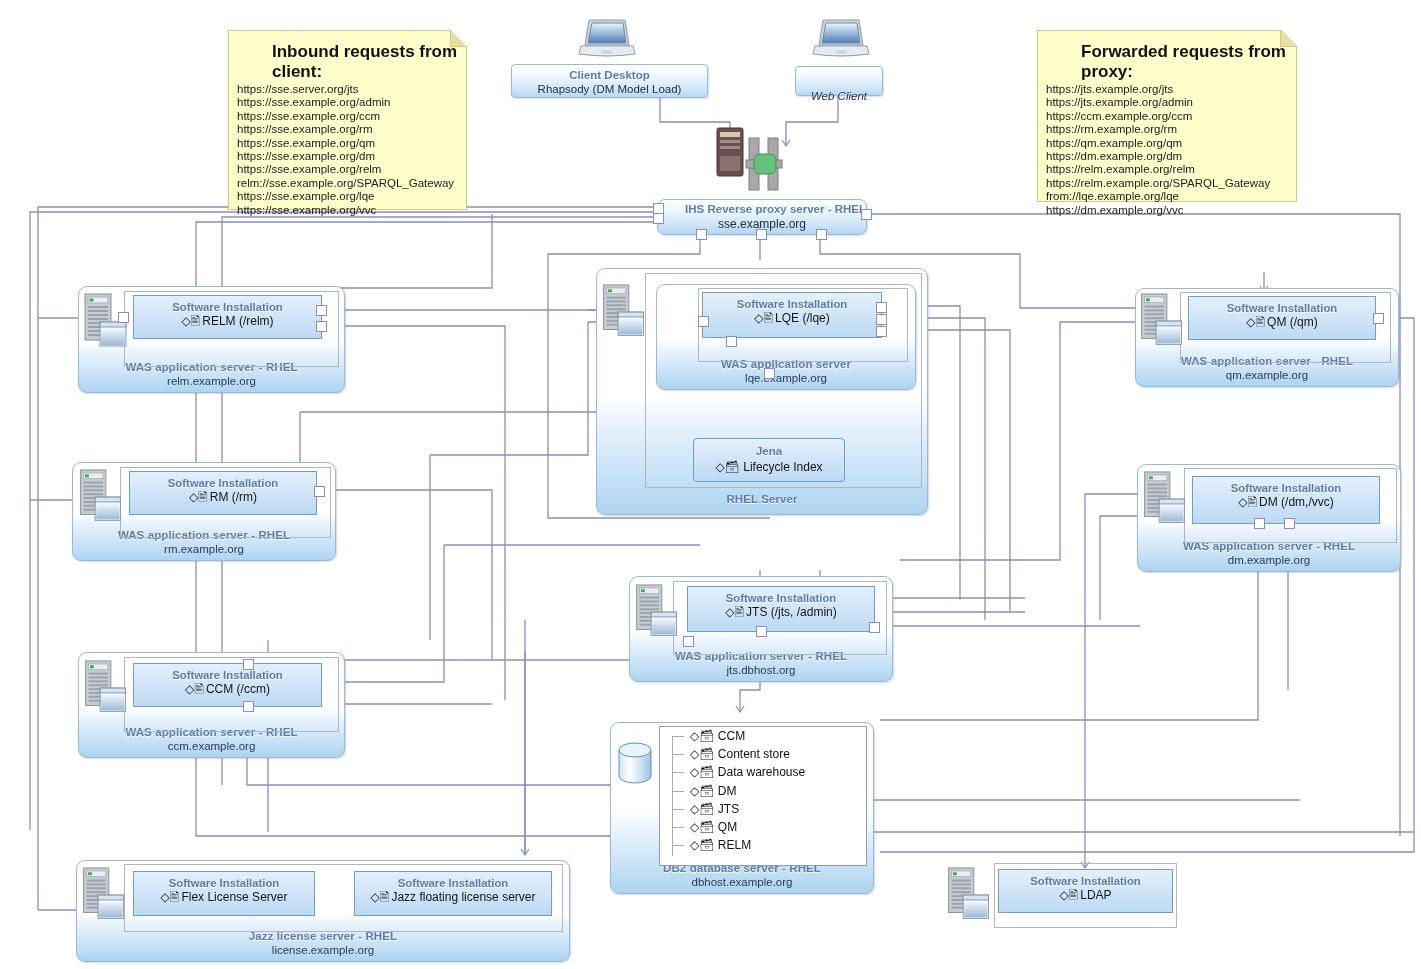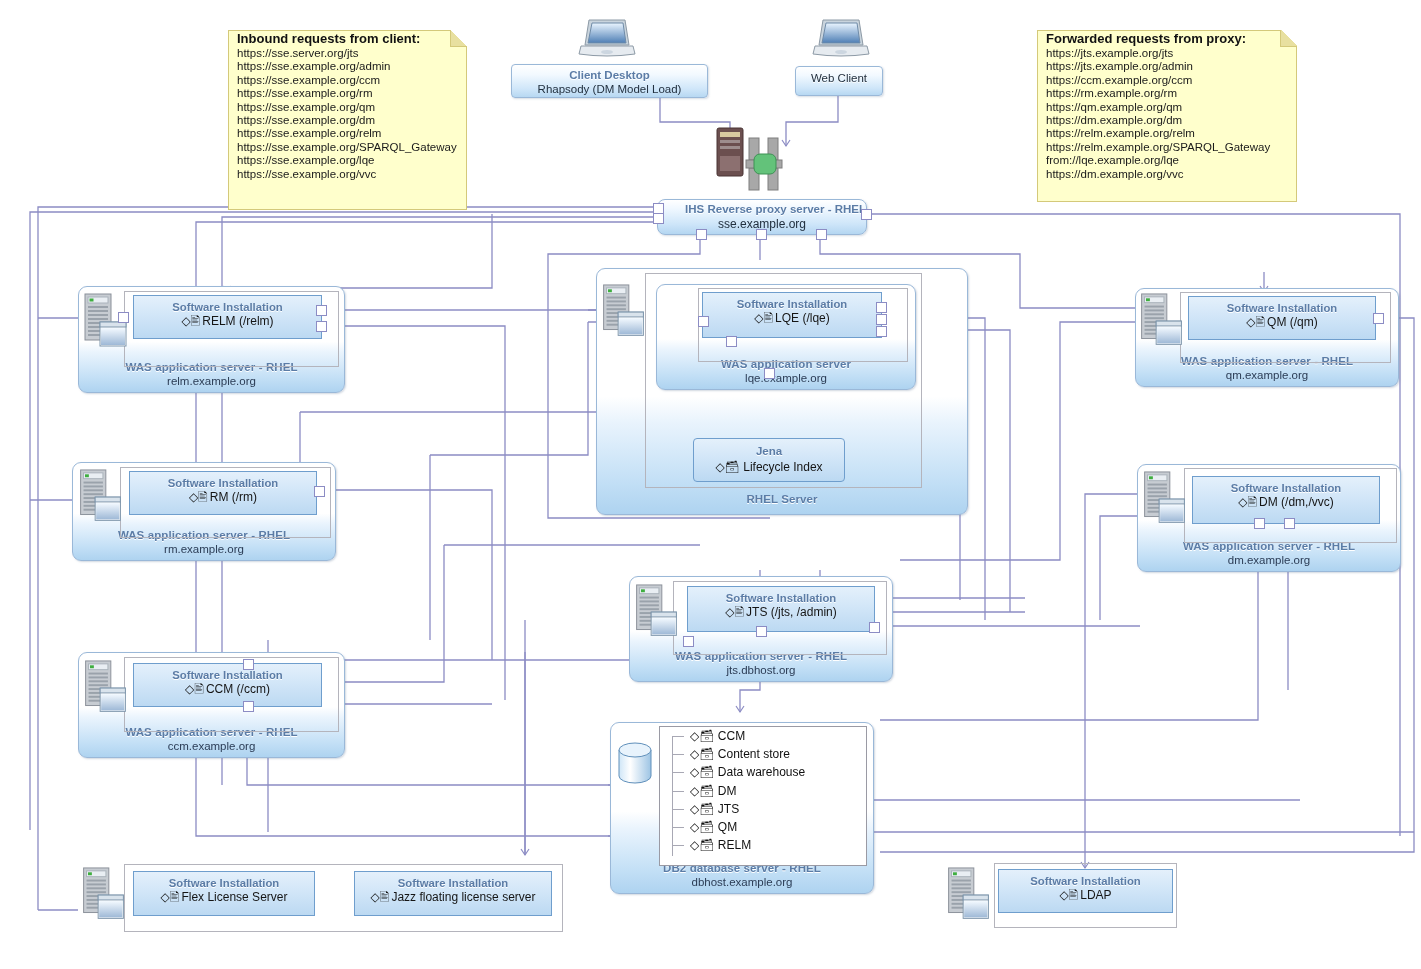--- a/index.html
+++ b/index.html
@@ -8,21 +8,21 @@
 
   
   #wires{position:absolute;left:0;top:0;width:1421px;height:969px;}
 
   
   .note{position:absolute;background:#ffffcc;border:1px solid #d4c97a;
         box-shadow:0 0 0 0 rgba(0,0,0,0);}
   .note .fold{position:absolute;right:-1px;top:-1px;width:16px;height:16px;
         background:linear-gradient(225deg,#ffffff 0 50%,#e8e0a0 50% 100%);
         border-left:1px solid #d4c97a;border-bottom:1px solid #d4c97a;}
-  .note .ttl{font-weight:bold;font-size:13px;color:#111;padding:0 8px 1px 8px;}
+  .note .ttl{font-weight:bold;font-size:17px;color:#111;padding:11px 8px 1px 8px;margin-left:35px;}
   .note ul{list-style:none;margin:0;padding:0 8px 7px 8px;}
   .note li{font-size:11.5px;color:#1a1a1a;line-height:13.4px;white-space:nowrap;}
 
   
   .node{position:absolute;border:1px solid #9ab8d8;border-radius:9px;
         background:linear-gradient(to bottom,#ffffff 0%,#ffffff 52%,#eaf4fd 62%,#c4e0f6 86%,#aed3f0 100%);
         box-shadow:1px 1px 2px rgba(120,140,165,.35);}
   .node .nlabel{position:absolute;left:0;right:0;bottom:4px;text-align:center;}
   .node .nname{font-size:11.5px;font-weight:bold;color:#5b7ca6;line-height:14px;
         letter-spacing:.1px;text-shadow:0 1px 0 #fff;}
@@ -187,21 +187,21 @@
     <div class="fold"></div>
     <div class="ttl">Inbound requests from client:</div>
     <ul>
       <li>https://sse.server.org/jts</li>
       <li>https://sse.example.org/admin</li>
       <li>https://sse.example.org/ccm</li>
       <li>https://sse.example.org/rm</li>
       <li>https://sse.example.org/qm</li>
       <li>https://sse.example.org/dm</li>
       <li>https://sse.example.org/relm</li>
-      <li>https://sse.example.org/SPARQL_Gateway</li>
+      <li>relm://sse.example.org/SPARQL_Gateway</li>
       <li>https://sse.example.org/lqe</li>
       <li>https://sse.example.org/vvc</li>
     </ul>
   </div>
 
   <div class="note" style="left:1037px;top:30px;width:258px;height:170px;">
     <div class="fold"></div>
     <div class="ttl">Forwarded requests from proxy:</div>
     <ul>
       <li>https://jts.example.org/jts</li>
@@ -238,21 +238,21 @@
 
   <div class="icon" style="left:812px;top:18px;">
     <svg width="58" height="44" viewBox="0 0 58 44">
       <path d="M11 2 L47 2 L51 27 L7 27 Z" fill="#c9d4dd" stroke="#8d9aa6"></path>
       <path d="M14 5 L45 5 L48 25 L10 25 Z" fill="url(#scr)" stroke="#6f8ba8"></path>
       <path d="M3 28 L55 28 L57 36 Q29 40 1 36 Z" fill="#e6ebf0" stroke="#8d9aa6"></path>
       <ellipse cx="29" cy="34" rx="6" ry="2" fill="#ccd6e0"></ellipse>
     </svg>
   </div>
   <div class="client" style="left:795px;top:66px;width:86px;height:28px;">
-    <div class="cl1" style="margin-top:4px;font-weight:normal;color:#22303f;">Web Client</div>
+    <div class="cl1" style="margin-top:22px;font-weight:normal;color:#22303f;font-style:italic;">Web Client</div>
   </div>
 
   <div class="icon" style="left:716px;top:126px;">
     <svg width="84" height="72" viewBox="0 0 84 72">
       <rect x="1" y="2" width="26" height="48" rx="2" fill="#6b4f4f" stroke="#4a3535"></rect>
       <rect x="4" y="6" width="20" height="5" fill="#d8c9a0"></rect>
       <rect x="4" y="14" width="20" height="3" fill="#9d8d8d"></rect>
       <rect x="4" y="20" width="20" height="3" fill="#9d8d8d"></rect>
       <rect x="4" y="30" width="20" height="15" fill="#8c7070"></rect>
       <g fill="#a8a8a8" stroke="#7e7e7e">
@@ -377,21 +377,21 @@
   </div>
   <div class="sw" style="left:133px;top:663px;width:187px;height:42px;">
     <div class="swt">Software Installation</div>
     <div class="swn">
       <span class="gl">◇🖹</span><span>CCM (/ccm)</span>
     </div>
   </div>
   <div class="port" style="left:243px;top:659px;"></div>
   <div class="port" style="left:243px;top:701px;"></div>
 
-  <div class="node" style="left:596px;top:268px;width:330px;height:245px;padding-left:40px;">
+  <div class="node" style="left:596px;top:268px;width:330px;height:245px;">
     <div class="nlabel" style="bottom:8px;">
       <div class="nname">RHEL Server</div>
     </div>
   </div>
   <div class="inner" style="left:645px;top:273px;width:275px;height:213px;"></div>
   <div class="icon" style="left:601px;top:283px;">
     <svg width="45" height="64" viewBox="0 0 45 66">
       <rect x="2" y="2" width="26" height="46" fill="#c7ccd2" stroke="#8a9099"></rect>
       <rect x="5" y="5" width="20" height="6" fill="#e9eef3" stroke="#aab2bb"></rect>
       <rect x="6.5" y="6.5" width="4" height="3" fill="#3fae3f"></rect>
@@ -597,20 +597,26 @@
         <span class="gl">◇🗃&nbsp;</span>
         <span>QM</span>
       </div>
     <div class="row">
         <span class="tick"></span>
         <span class="gl">◇🗃&nbsp;</span>
         <span>RELM</span>
       </div>
   </div>
 
+  <div class="node" style="left:76px;top:860px;width:492px;height:100px;">
+    <div class="nlabel">
+      <div class="nname">Jazz license server -  RHEL</div>
+      <div class="nhost">license.example.org</div>
+    </div>
+  </div>
   <div class="inner" style="left:124px;top:864px;width:437px;height:66px;"></div>
   <div class="icon" style="left:81px;top:866px;">
     <svg width="45" height="64" viewBox="0 0 45 66">
       <rect x="2" y="2" width="26" height="46" fill="#c7ccd2" stroke="#8a9099"></rect>
       <rect x="5" y="5" width="20" height="6" fill="#e9eef3" stroke="#aab2bb"></rect>
       <rect x="6.5" y="6.5" width="4" height="3" fill="#3fae3f"></rect>
       <g fill="#9aa2ab">
           <rect x="5" y="14" width="20" height="2"></rect>
           <rect x="5" y="18" width="20" height="2"></rect>
       <rect x="5" y="22" width="20" height="2"></rect>

